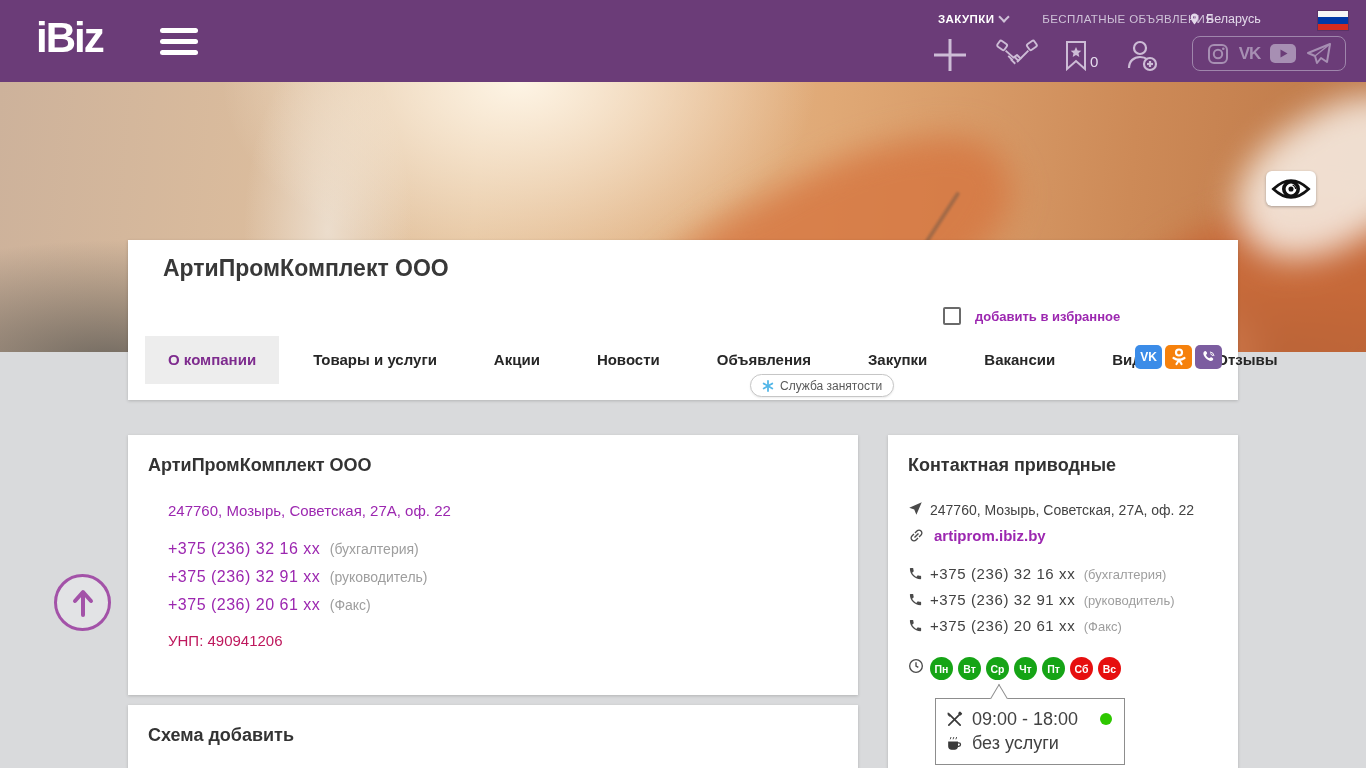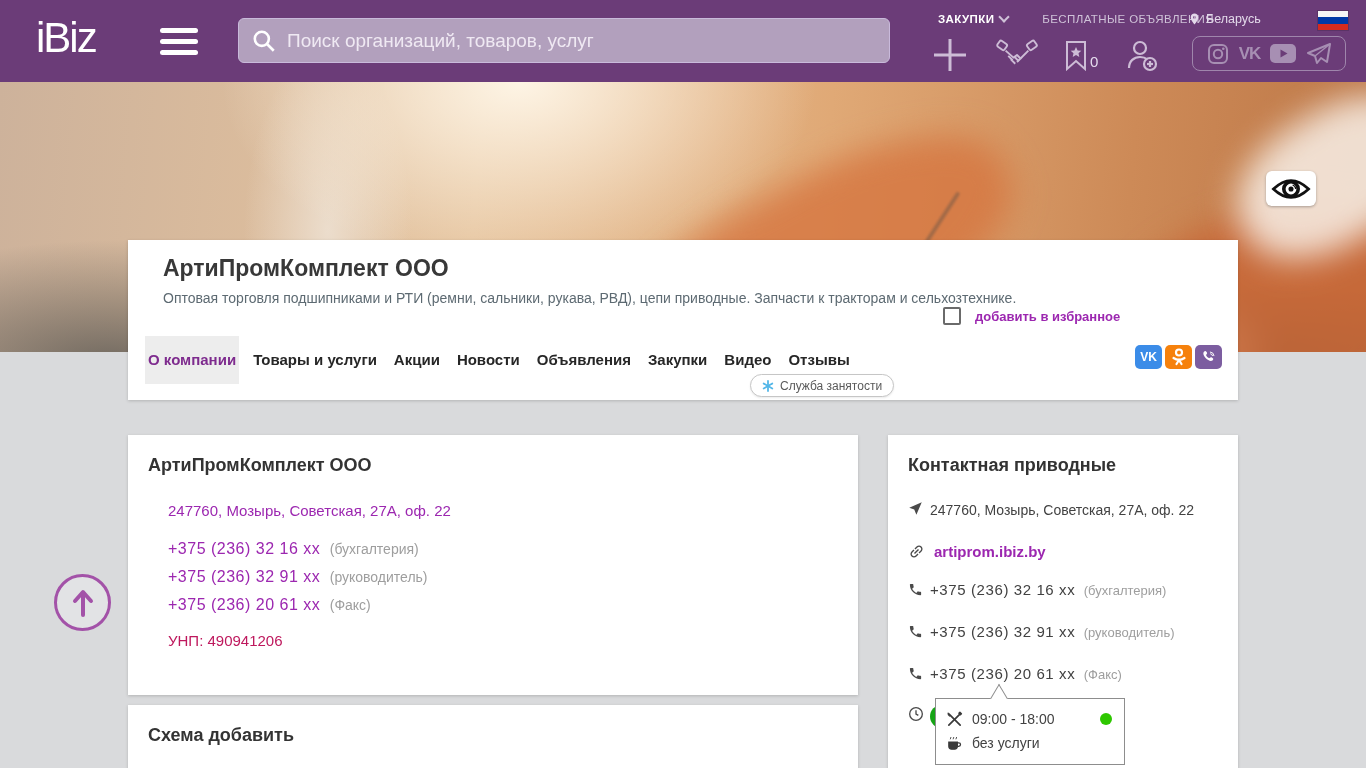--- a/index.html
+++ b/index.html
@@ -2,21 +2,21 @@
 <html><head>
 <meta charset="utf-8">
 <style>
   * { margin:0; padding:0; box-sizing:border-box; }
   html,body { width:1366px; height:768px; }
   body { font-family:"Liberation Sans", sans-serif; background:#fff; }
   .page { position:relative; width:1366px; height:768px; overflow:hidden; background:#d9dadc; }
 
   
   .header { position:absolute; left:0; top:0; width:1366px; height:82px; background:#6b3c78; z-index:20; }
-  .logo { position:absolute; left:36px; top:14px; font-size:42px; font-weight:normal; color:#fff; letter-spacing:-2px; font-style:normal; }
+  .logo { position:absolute; left:36px; top:14px; font-size:42px; font-weight:bold; color:#fff; letter-spacing:-2px; font-style:normal; }
   .burger { position:absolute; left:160px; top:28px; width:38px; height:28px; cursor:pointer; }
   .burger span { display:block; width:38px; height:5px; background:#fff; border-radius:3px; margin-bottom:6px; }
   .search-wrap { position:absolute; left:238px; top:18px; width:652px; height:45px; background:#b2a0bd; border:1px solid #c9badb; border-radius:6px; display:flex; align-items:center; padding-left:12px; }
   .search-wrap svg { flex:0 0 auto; }
   .search-input { flex:1; height:100%; background:transparent; border:none; outline:none; font-size:19px; color:#fff; padding-left:10px; font-family:"Liberation Sans",sans-serif; }
   .search-input::placeholder { color:#f3edf6; opacity:.95; }
 
   .topnav { position:absolute; top:13px; left:938px; display:flex; align-items:center; font-size:11.5px; letter-spacing:.4px; }
   .topnav .zak { color:#fff; font-weight:bold; cursor:pointer; display:flex; align-items:center; }
   .chev { display:inline-block; width:8px; height:8px; border-right:2px solid #cfc2d8; border-bottom:2px solid #cfc2d8; transform:rotate(45deg); margin:-4px 0 0 6px; }
@@ -52,21 +52,21 @@
 
   
   .card { position:absolute; background:#fff; box-shadow:0 1px 3px rgba(0,0,0,.18); }
   .main-card { left:128px; top:240px; width:1110px; height:160px; z-index:10; }
   .company-title { font-size:23px; font-weight:bold; color:#383838; margin:15px 0 0 35px; }
   .company-desc { font-size:14px; color:#5d6a72; margin:8px 0 0 35px; }
   .fav-check { position:absolute; left:815px; top:67px; width:18px; height:18px; border:2px solid #6a6a6a; border-radius:2px; background:#fff; cursor:pointer; }
   .fav-label { position:absolute; left:847px; top:69px; font-size:13px; font-weight:bold; color:#9c27b0; cursor:pointer; }
 
   .tabs { position:absolute; left:17px; top:96px; height:48px; display:flex; }
-  .tab { height:48px; line-height:48px; padding:0 3px; margin-right:11px; font-size:15px; font-weight:bold; color:#262626; cursor:pointer; white-space:nowrap; }
+  .tab { height:48px; line-height:48px; padding:0 23px; margin-right:11px; font-size:15px; font-weight:bold; color:#262626; cursor:pointer; white-space:nowrap; }
   .tab.active { background:#ededed; color:#7e2b8e; }
   .tab-socials { position:absolute; right:16px; top:105px; display:flex; }
   .sq { width:27px; height:24px; border-radius:5px; margin-left:3px; display:flex; align-items:center; justify-content:center; cursor:pointer; }
   .sq.vk { background:#3b8ce8; color:#fff; font-weight:bold; font-size:12px; }
   .sq.ok { background:#f6810c; }
   .sq.viber { background:#7c5da0; }
 
   .emp-badge { position:absolute; left:622px; top:134px; height:23px; background:#fff; border:1px solid #c6c6c6; border-radius:12px; display:flex; align-items:center; padding:0 11px; font-size:12px; color:#5a5a5a; z-index:12; box-shadow:0 1px 2px rgba(0,0,0,.08); }
   .emp-badge svg { margin-right:6px; }
 
@@ -76,60 +76,53 @@
   .about-addr { display:block; margin:26px 0 0 20px; font-size:15px; color:#9c27b0; text-decoration:none; cursor:pointer; }
   .phone-list { margin:16px 0 0 20px; }
   .phone-row { line-height:28px; }
   .phone-num { font-size:16px; color:#9c27b0; letter-spacing:.5px; text-decoration:none; cursor:pointer; }
   .phone-lbl { font-size:14px; color:#9e9e9e; margin-left:5px; }
   .unp { margin:13px 0 0 20px; font-size:15px; color:#be185d; }
   .map-card { left:128px; top:705px; width:730px; height:120px; padding:20px; }
 
   
   .contact-card { left:888px; top:435px; width:350px; height:390px; padding:20px; }
-  .crow { display:flex; align-items:flex-start; margin-top:24px; }
+  .crow { display:flex; align-items:flex-start; margin-top:8px; }
   .cicon { width:22px; flex:0 0 22px; display:flex; justify-content:flex-start; padding-top:1px; }
   .ctext { font-size:14px; color:#424242; padding-top:2px; }
   .csite { font-size:15px; font-weight:bold; color:#9c27b0; text-decoration:none; cursor:pointer; padding-top:1px; display:inline-block; margin-left:4px; }
   .cphone { font-size:15px; color:#424242; letter-spacing:.6px; }
   .cphone-lbl { font-size:13px; color:#9e9e9e; margin-left:4px; }
   .days { display:flex; }
   .day { width:23px; height:23px; border-radius:50%; color:#fff; font-size:10.5px; font-weight:bold; display:flex; align-items:center; justify-content:center; margin-right:5px; cursor:pointer; }
   .day.work { background:#16a416; }
   .day.off { background:#e60f0f; }
   .sched-tip { position:absolute; left:47px; top:263px; width:190px; background:#fff; border:1px solid #8d8d8d; padding:8px 10px 9px 10px; }
   .sched-tip .ptr { position:absolute; left:55px; top:-9px; width:16px; height:16px; background:#fff; border-left:1px solid #8d8d8d; border-top:1px solid #8d8d8d; transform:rotate(45deg) skew(14deg,14deg); }
   .tip-row { display:flex; align-items:center; height:24px; position:relative; }
   .tip-row svg { margin-right:9px; }
-  .tip-text { font-size:14px; color:#424242; }
+  .tip-text { font-size:18px; color:#424242; }
   .open-dot { position:absolute; right:2px; top:6px; width:12px; height:12px; border-radius:50%; background:#2ec700; }
 
   
   .to-top { position:absolute; left:54px; top:574px; width:57px; height:57px; border:3px solid #a352a8; border-radius:50%; background:rgba(255,255,255,.25); display:flex; align-items:center; justify-content:center; cursor:pointer; z-index:15; }
 </style>
 </head>
 <body>
 
 <div class="page">
 
   <div class="header">
     <div class="logo">iBiz</div>
     <div class="burger">
         <span></span>
         <span></span>
         <span></span>
       </div>
 
-    <div class="search-wrap">
-      <svg width="26" height="26" viewBox="0 0 24 24" fill="none" stroke="#fff" stroke-width="2.4">
-          <circle cx="10" cy="10" r="6.5"></circle>
-          <line x1="15" y1="15" x2="21" y2="21"></line>
-        </svg>
-      <input class="search-input" placeholder="Поиск организаций, товаров, услуг" style="">
-    </div>
 
     <div class="topnav">
       <span class="zak">
           <span>ЗАКУПКИ</span>
           <span class="chev"></span>
         </span>
       <span class="ads">БЕСПЛАТНЫЕ ОБЪЯВЛЕНИЯ</span>
     </div>
 
     <div class="geo">
@@ -213,31 +206,31 @@
           <path d="M3 15 Q25 -6 47 15 Q25 36 3 15 Z" fill="none" stroke="#111" stroke-width="3.4"></path>
           <circle cx="25" cy="15" r="9" fill="none" stroke="#111" stroke-width="4.5"></circle>
           <circle cx="25" cy="15" r="3.2" fill="#111"></circle>
           <path d="M27 10 a6 6 0 0 1 4 5" stroke="#111" stroke-width="1.6" fill="none"></path>
         </svg>
     </div>
   </div>
 
   <div class="card main-card">
     <div class="company-title">АртиПромКомплект ООО</div>
-    <div class="company-desc">Оптовая торговля подшипниками и РТИ (ремни, сальники, рукава, РВД), цепи приводные. Запчасти к тракторам и сельхозтехнике.</div>
     <span class="fav-check"></span>
     <span class="fav-label">добавить в избранное</span>
 
     <div class="tabs">
       <span class="tab active">О компании</span>
       <span class="tab">Товары и услуги</span>
       <span class="tab">Акции</span>
       <span class="tab">Новости</span>
       <span class="tab">Объявления</span>
       <span class="tab">Закупки</span>
+      <span class="tab">Вакансии</span>
       <span class="tab">Видео</span>
       <span class="tab">Отзывы</span>
     </div>
 
     <div class="tab-socials">
       <span class="sq vk">VK</span>
       <span class="sq ok">
         <svg width="16" height="18" viewBox="0 0 16 18" fill="none" stroke="#fff" stroke-width="2.2" stroke-linecap="round">
             <circle cx="8" cy="4.5" r="3"></circle>
             <path d="M2.5 10c3.5 2.4 7.5 2.4 11 0"></path>

